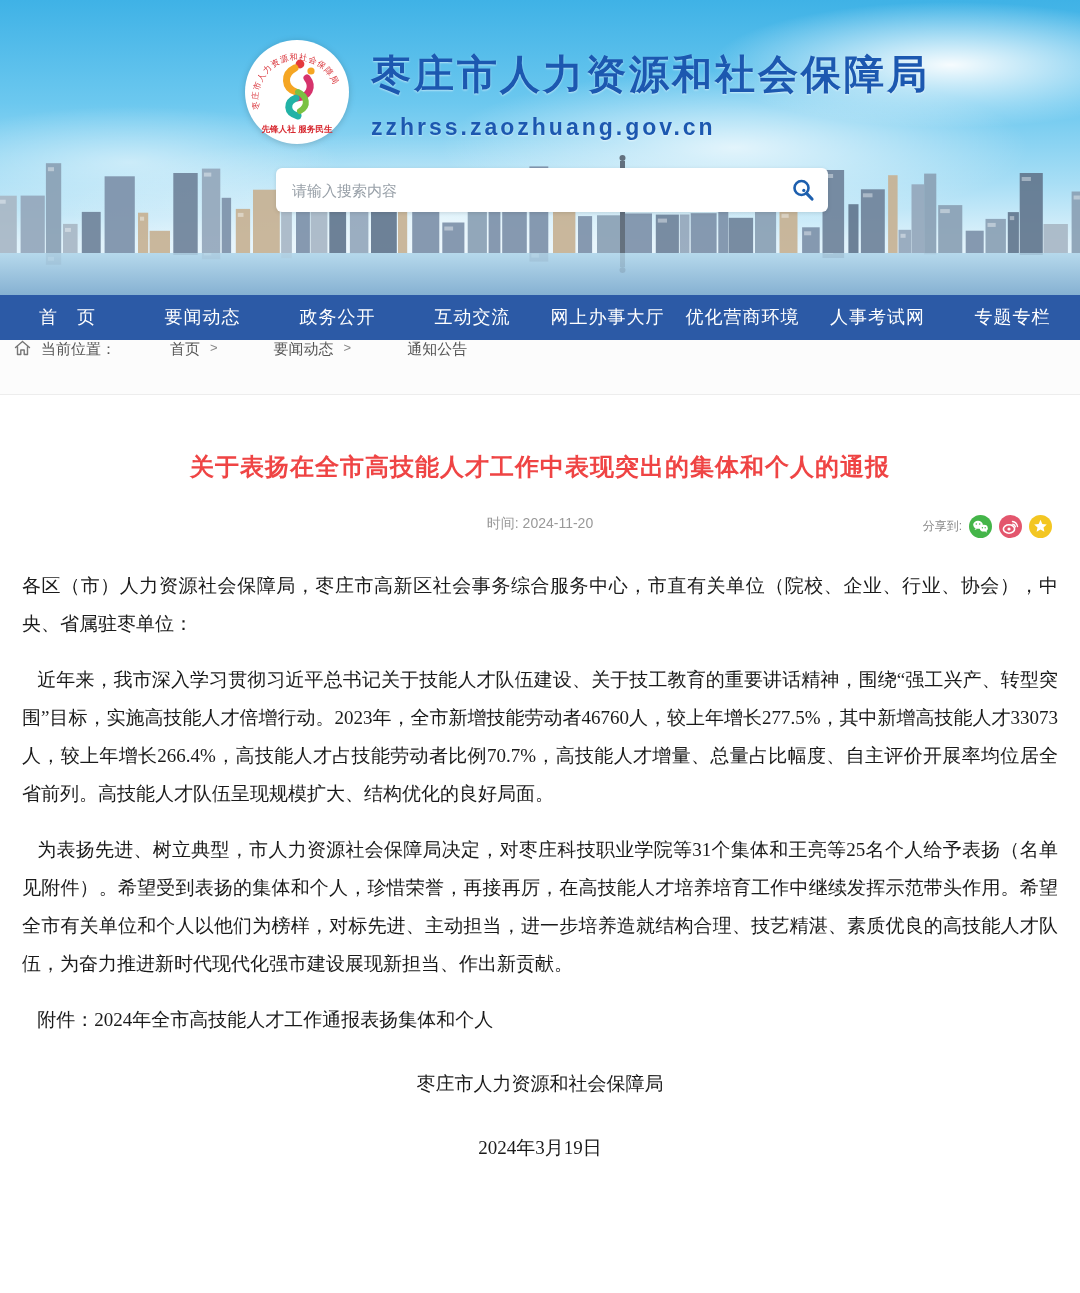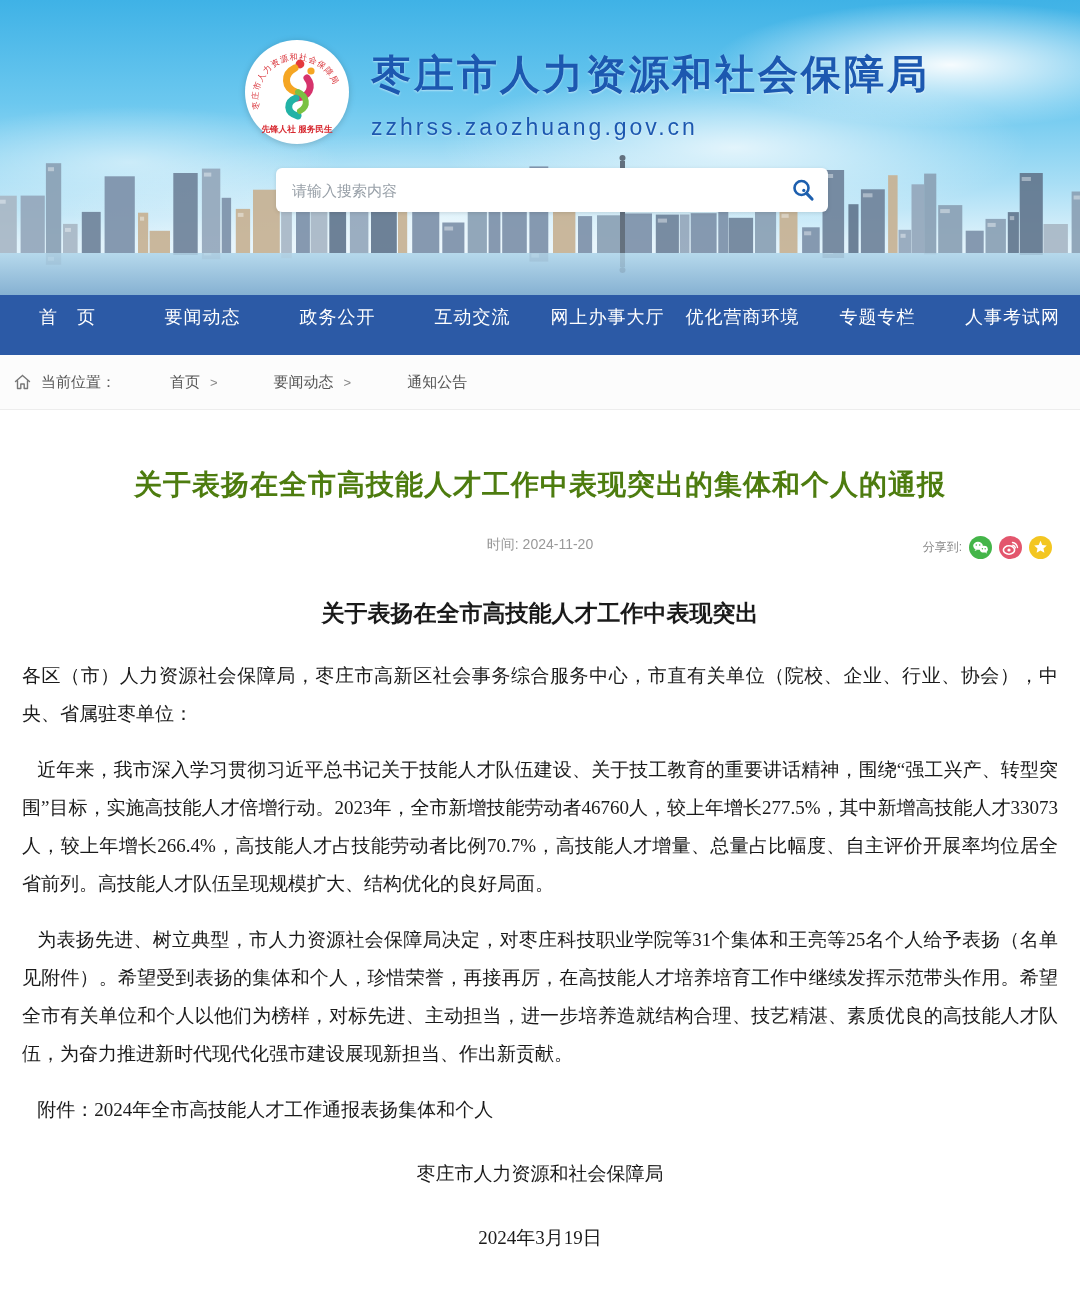--- a/index.html
+++ b/index.html
@@ -19,46 +19,46 @@
   .water { position:absolute; left:0; bottom:0; width:1080px; height:42px; overflow:hidden;
     background:linear-gradient(#b6d9ec, #86b1d2); }
   .water svg { position:absolute; top:-78px; left:0; width:1080px; height:120px;
     transform:scaleY(-1); opacity:.20; }
 
   .brand { position:absolute; top:38px; left:243px; display:flex; align-items:center; gap:20px; }
   .logo-badge { width:108px; height:108px; filter:drop-shadow(0 1px 3px rgba(0,0,0,.18)); }
   .brand-text { padding-top:4px; }
   .site-name { font-size:40px; font-weight:800; color:#1c58b0; letter-spacing:3px;
     text-shadow:0 1px 2px rgba(255,255,255,.55); }
-  .site-url { margin-top:12px; font-size:23px; font-weight:400; color:#1c58b0;
+  .site-url { margin-top:12px; font-size:23px; font-weight:700; color:#1c58b0;
     letter-spacing:3px; text-shadow:0 1px 2px rgba(255,255,255,.55); }
 
   .searchbar { position:absolute; top:168px; left:276px; width:552px; height:44px;
     background:#fff; border-radius:6px; display:flex; align-items:center;
     padding:0 12px 0 16px; box-shadow:0 1px 4px rgba(0,0,0,.12); }
   .searchbar input { flex:1; border:none; outline:none; font-size:15px; color:#ef4444;
     font-family:inherit; background:transparent; }
   .searchbar input::placeholder { color:#98a0a8; }
   .search-btn { border:none; background:none; cursor:pointer; display:flex; align-items:center; }
 
   
-  .mainnav { display:flex; width:1080px; height:60px; background:#2c5aa6; }
+  .mainnav { display:flex; width:1080px; height:45px; background:#2c5aa6; }
   .nav-item { flex:1; text-align:center; line-height:44px; color:#fff; font-size:18px;
     text-decoration:none; letter-spacing:1px; cursor:pointer; }
 
   
-  .breadcrumb-bar { display:flex; align-items:center; height:55px; padding-left:10px;
+  .breadcrumb-bar { display:flex; height:55px; padding-left:10px;
     background:#fcfcfc; border-bottom:1px solid #ededed; font-size:15px; color:#555; gap:8px; }
   .breadcrumb-bar a { color:#555; text-decoration:none; cursor:pointer;margin-left:46px; }
   .crumb-sep { color:#888; font-size:13px; padding:0 2px; }
   .home-icon { margin:0 2px 0 4px; }
 
   
   .content { padding:0 22px 40px; }
-  .page-title { margin-top:56px; text-align:center; color:#4d7c0f; font-size:28px;
+  .page-title { margin-top:56px; text-align:center; color:#ef4444; font-size:24px;
     font-weight:700; letter-spacing:1px; }
   .meta-row { position:relative; margin-top:32px; height:24px; }
   .meta { text-align:center; color:#999; font-size:14px; }
   .share { position:absolute; right:6px; top:0; display:flex; align-items:center; gap:7px;
     color:#888; font-size:12px; }
   .share-icon { width:23px; height:23px; display:inline-flex; cursor:pointer; }
 
   .doc { font-family:"Liberation Serif","DejaVu Serif",serif; color:#1a1a1a; }
   .doc-title { text-align:center; font-weight:700; font-size:23px; }
   .doc-title.l1 { margin-top:38px; }
@@ -271,22 +271,22 @@
   </div>
 </header>
 
 <nav class="mainnav">
   <a class="nav-item">首　页</a>
   <a class="nav-item">要闻动态</a>
   <a class="nav-item">政务公开</a>
   <a class="nav-item">互动交流</a>
   <a class="nav-item">网上办事大厅</a>
   <a class="nav-item">优化营商环境</a>
+  <a class="nav-item">人事考试网</a>
   <a class="nav-item">专题专栏</a>
-  <a class="nav-item">人事考试网</a>
 </nav>
 
 <div class="breadcrumb-bar">
   <svg class="home-icon" width="17" height="16" viewBox="0 0 17 16">
     <path d="M8.5,1.5 L15.5,7.5 M8.5,1.5 L1.5,7.5 M3.5,6.5 V14.5 H6.8 V10 H10.2 V14.5 H13.5 V6.5" fill="none" stroke="#777" stroke-width="1.4" stroke-linejoin="round" stroke-linecap="round"></path>
   </svg>
   <span>当前位置：</span>
   <a>首页</a>
   <span class="crumb-sep">&gt;</span>
   <a>要闻动态</a>
@@ -329,21 +329,20 @@
       <span class="share-icon">
         <svg viewBox="0 0 23 23">
           <circle cx="11.5" cy="11.5" r="11.5" fill="#f3c622"></circle>
           <path d="M11.5,4.8 L13.3,8.9 L17.8,9.4 L14.5,12.4 L15.4,16.8 L11.5,14.6 L7.6,16.8 L8.5,12.4 L5.2,9.4 L9.7,8.9 Z" fill="#fff"></path>
         </svg>
       </span>
     </div>
   </div>
 
   <article class="doc">
-    <h2 class="doc-title l1">关于表扬在全市高技能人才工作中表现突出</h2>
 
     <p style="margin-top:28px;">各区（市）人力资源社会保障局，枣庄市高新区社会事务综合服务中心，市直有关单位（院校、企业、行业、协会），中央、省属驻枣单位：</p>
     <p class="indent">近年来，我市深入学习贯彻习近平总书记关于技能人才队伍建设、关于技工教育的重要讲话精神，围绕“强工兴产、转型突围”目标，实施高技能人才倍增行动。2023年，全市新增技能劳动者46760人，较上年增长277.5%，其中新增高技能人才33073人，较上年增长266.4%，高技能人才占技能劳动者比例70.7%，高技能人才增量、总量占比幅度、自主评价开展率均位居全省前列。高技能人才队伍呈现规模扩大、结构优化的良好局面。</p>
     <p class="indent">为表扬先进、树立典型，市人力资源社会保障局决定，对枣庄科技职业学院等31个集体和王亮等25名个人给予表扬（名单见附件）。希望受到表扬的集体和个人，珍惜荣誉，再接再厉，在高技能人才培养培育工作中继续发挥示范带头作用。希望全市有关单位和个人以他们为榜样，对标先进、主动担当，进一步培养造就结构合理、技艺精湛、素质优良的高技能人才队伍，为奋力推进新时代现代化强市建设展现新担当、作出新贡献。</p>
     <p class="indent">附件：2024年全市高技能人才工作通报表扬集体和个人</p>
     <p class="center">枣庄市人力资源和社会保障局</p>
     <p class="center">2024年3月19日</p>
 
   </article>
 </main>

